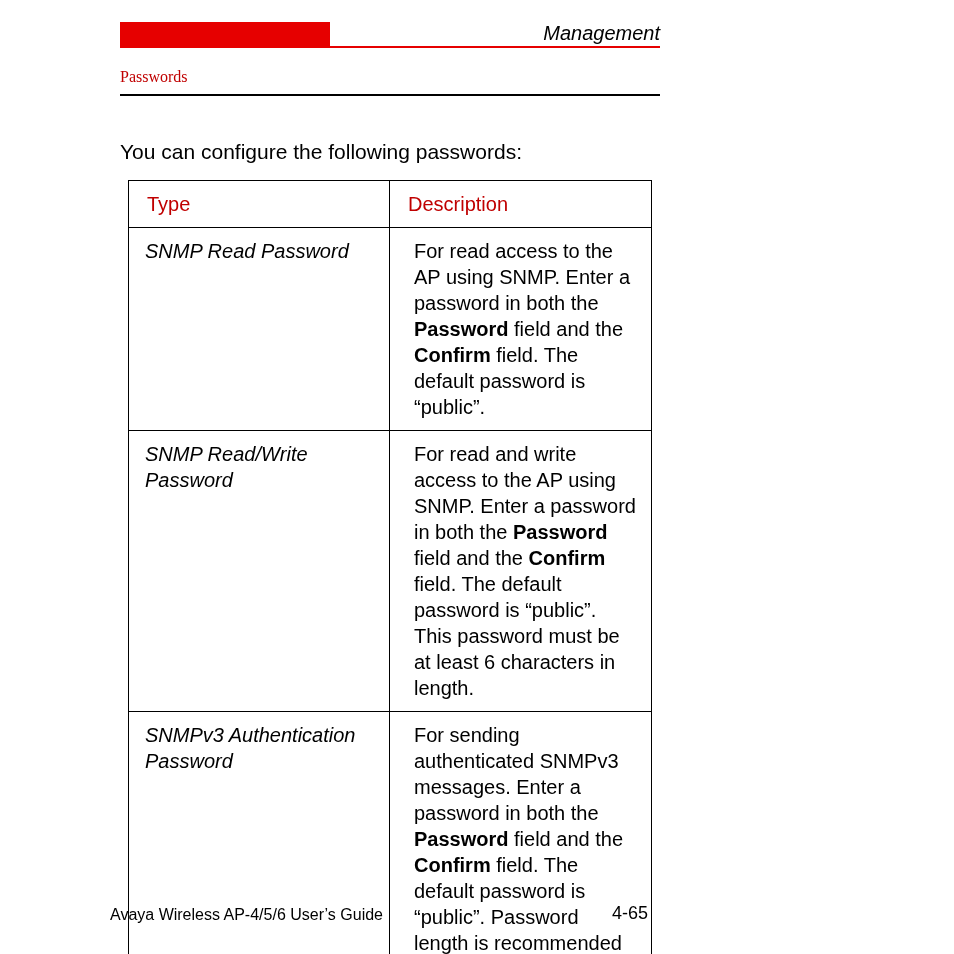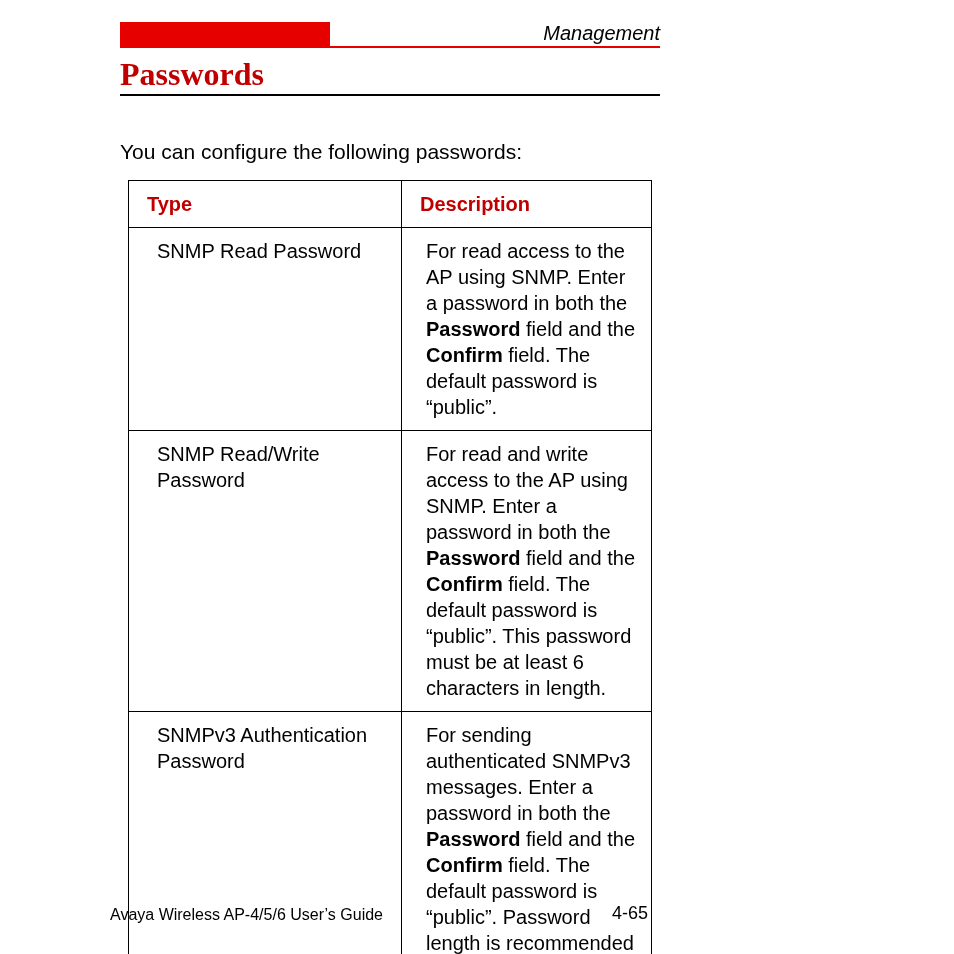--- a/index.html
+++ b/index.html
@@ -36,25 +36,25 @@
   .header-rule {
     position: absolute;
     top: 46px;
     left: 120px;
     right: 110px;
     height: 0;
     border-top: 2px solid #e60000;
   }
   .section-heading {
     position: absolute;
-    top: 56px;
+    top: 68px;
     left: 120px;
     font-family: "Palatino Linotype", "Book Antiqua", Palatino, Georgia, serif;
-    font-weight: bold;
-    font-size: 32px;
+    font-weight: normal;
+    font-size: 16px;
     color: #c00000;
   }
   .heading-rule {
     position: absolute;
     top: 94px;
     left: 120px;
     width: 540px;
     height: 0;
     border-top: 2px solid #000;
   }
@@ -76,26 +76,27 @@
   }
   th, td {
     border: 1.5px solid #000;
     padding: 10px 14px 10px 18px;
     text-align: left;
     vertical-align: top;
     font-size: 20px;
     line-height: 1.3;
   }
   th {
-    font-weight: bold;
+    font-weight: normal;
     color: #c00000;
   }
   td.type-col {
     width: 230px;
-    padding-left: 28px;
+    padding-left: 16px;
+    font-style: italic;
   }
   td.desc-col {
     padding-left: 24px;
   }
   .pager-row td {
     text-align: right;
     font-style: italic;
     font-weight: bold;
     padding: 4px 14px;
     border-left: 1.5px solid #000;

